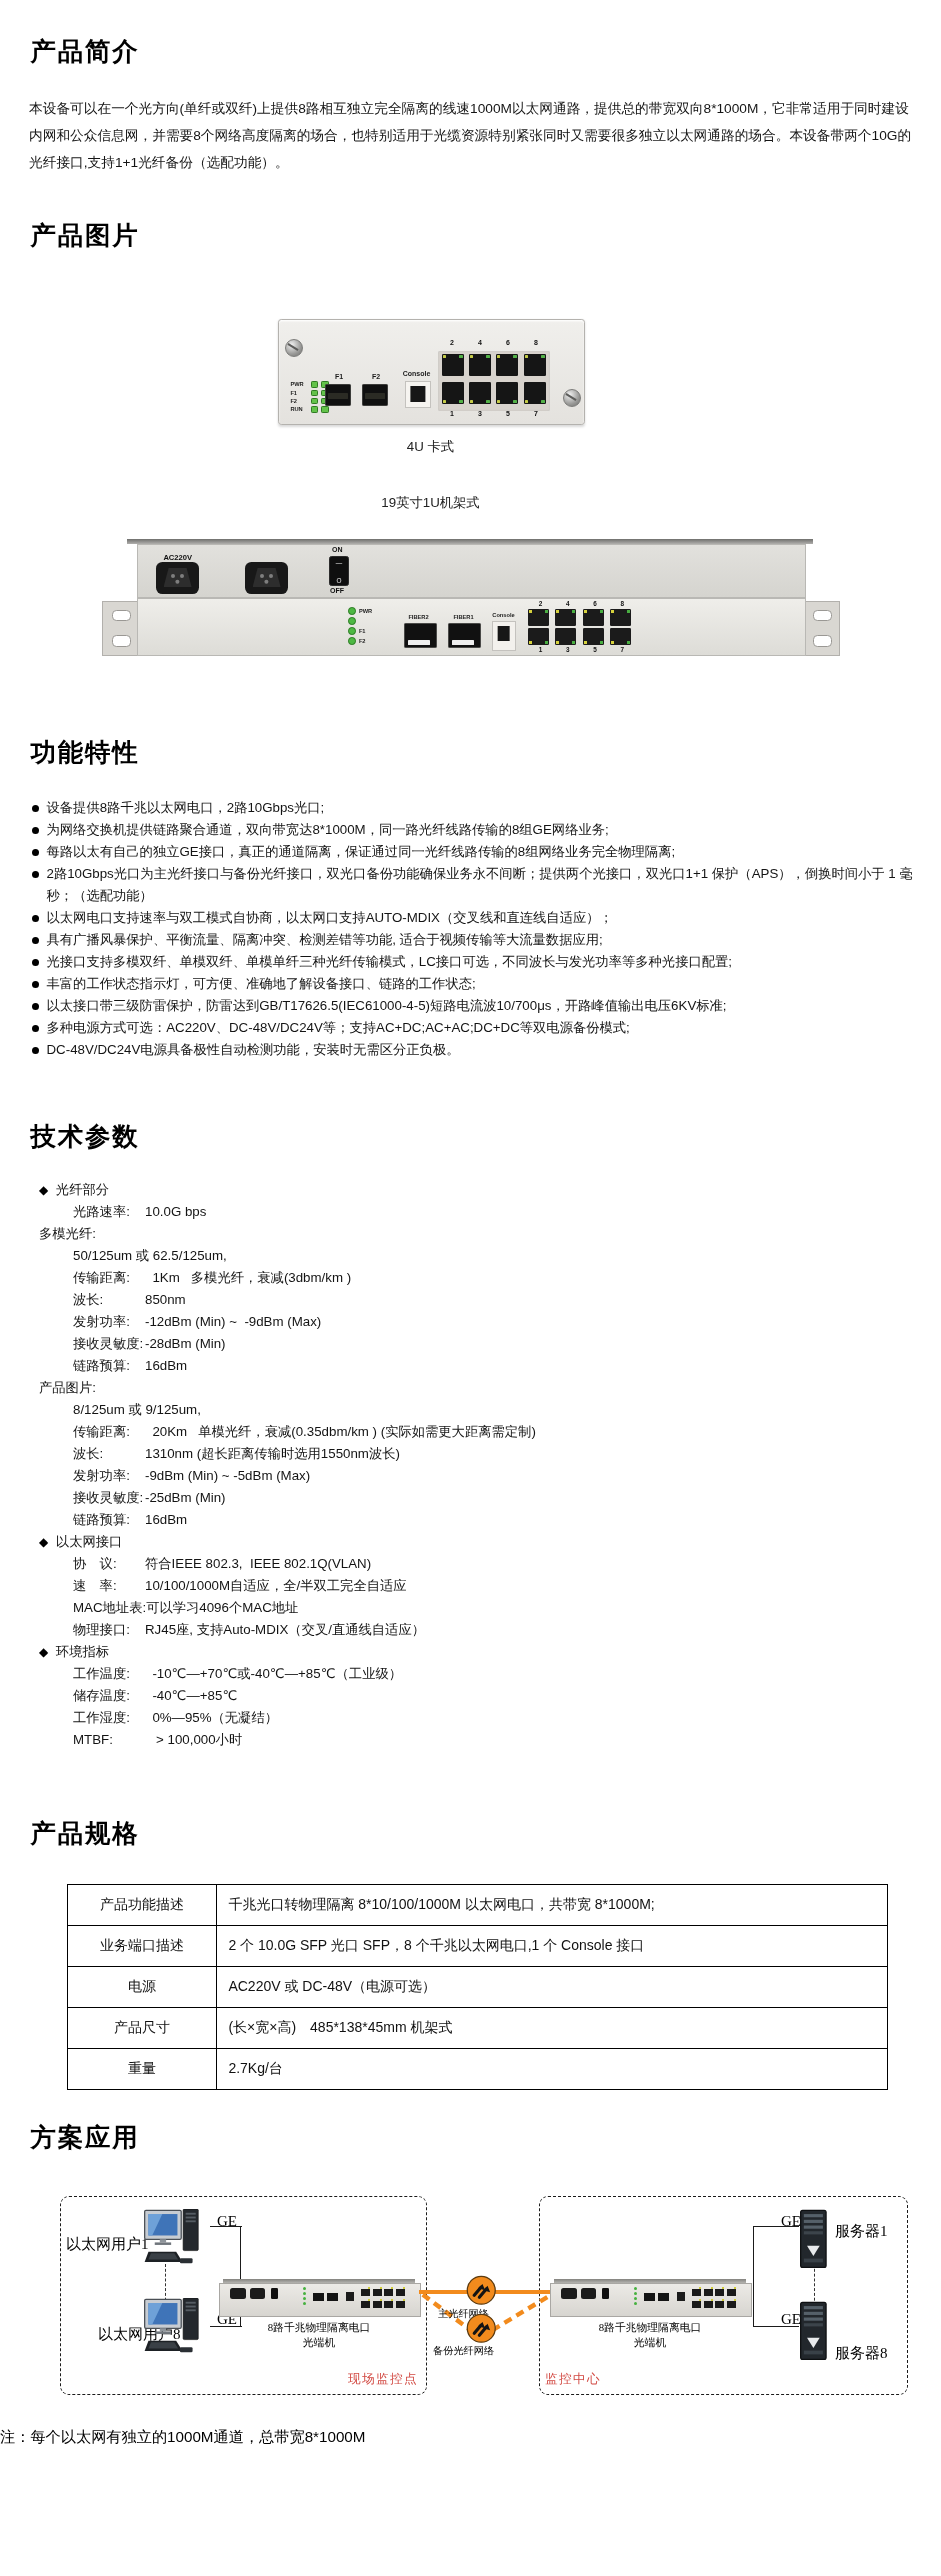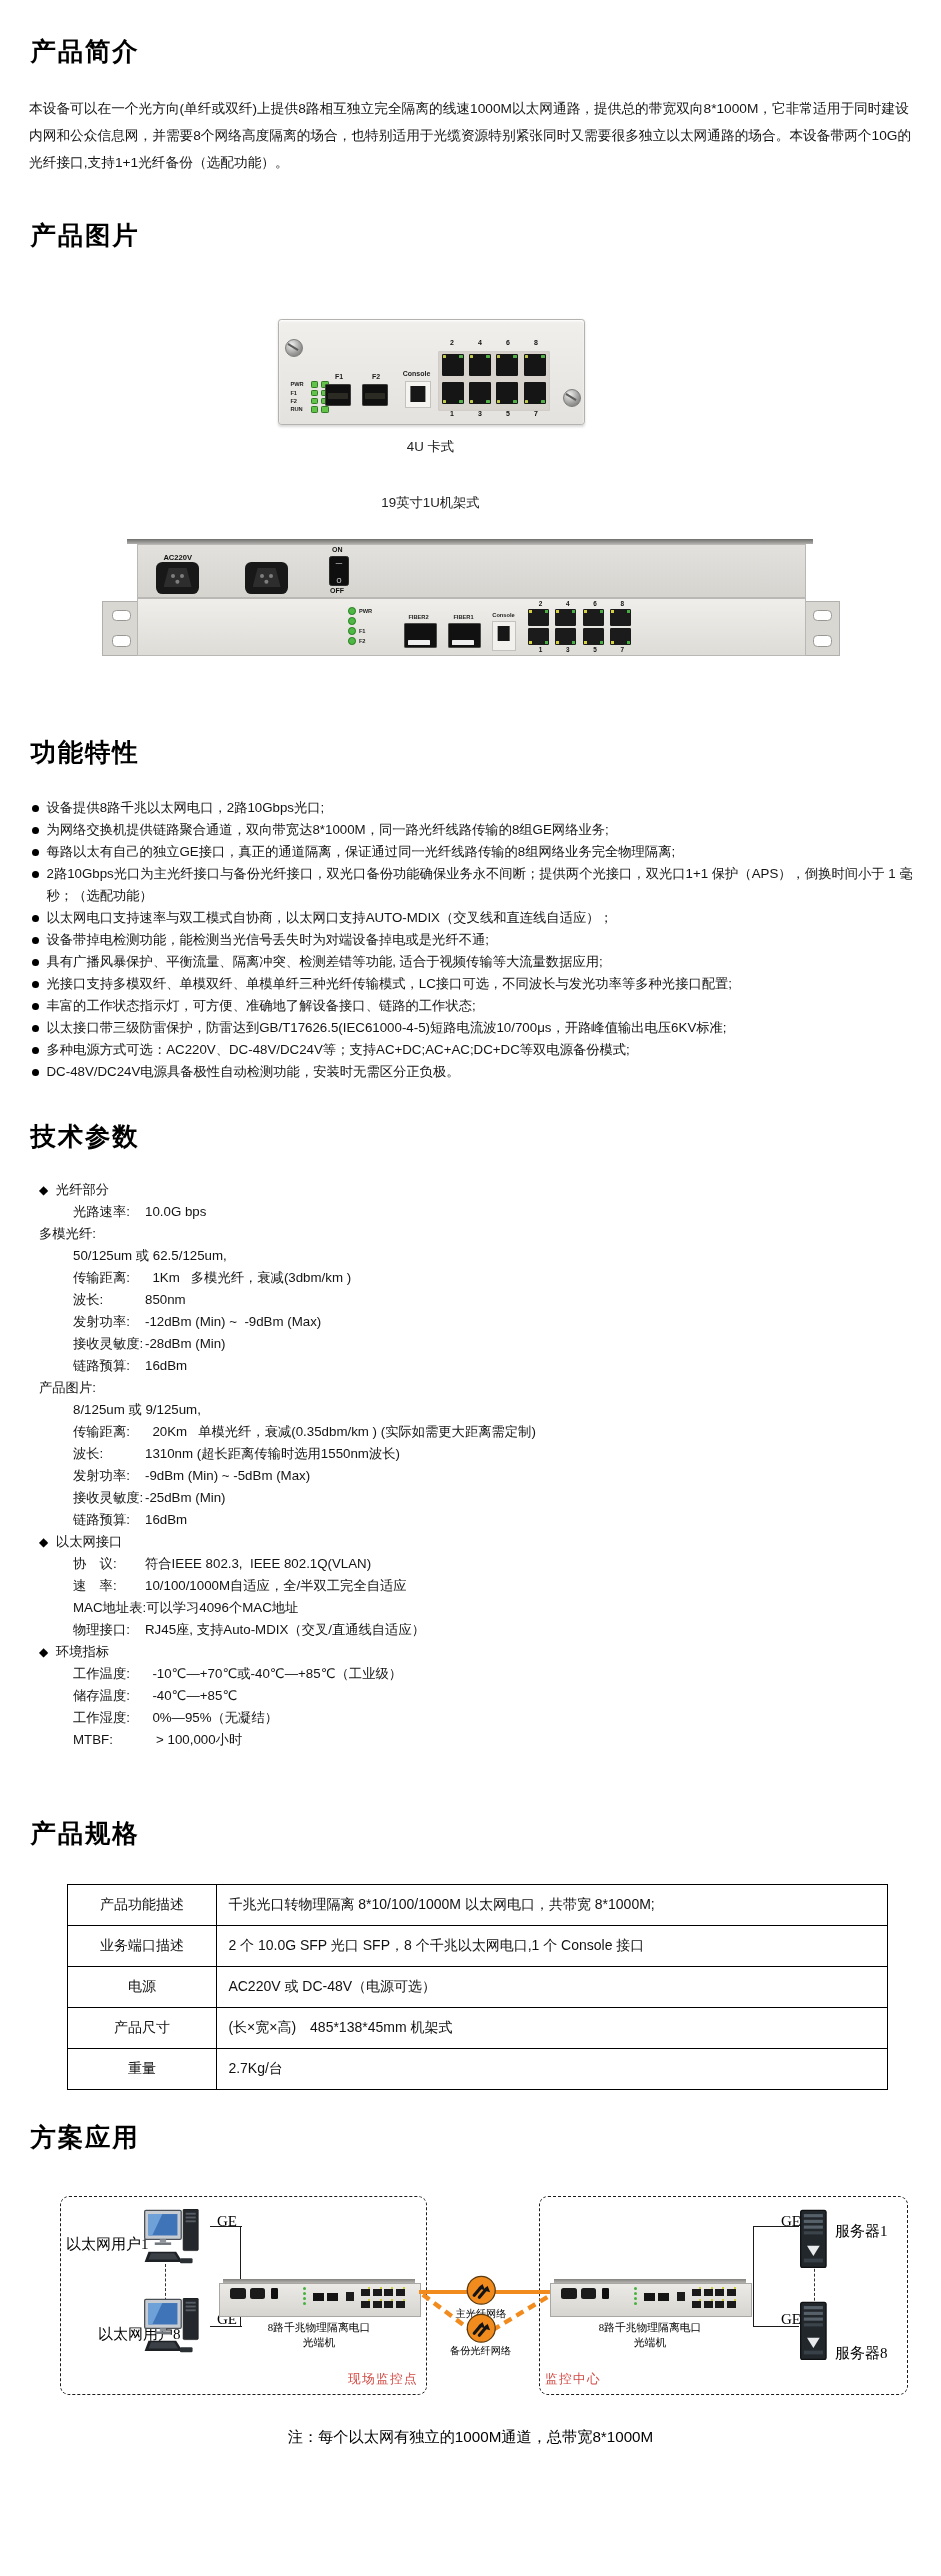--- a/index.html
+++ b/index.html
@@ -105,22 +105,22 @@
                 border:0.6px solid #a9a7a3;}
   .m-sock{position:absolute;top:9px;width:15.2px;height:11.4px;background:#1b1b1b;border-radius:2.5px;}
   .m-sw{position:absolute;left:52px;top:9px;width:7px;height:11.4px;background:#101010;border-radius:1.3px;}
   .m-led{position:absolute;left:84px;width:3.2px;height:3.2px;border-radius:50%;background:#46b13f;}
   .m-sfp{position:absolute;top:14px;width:10.8px;height:8.3px;background:#141414;}
   .m-con{position:absolute;left:127px;top:12.7px;width:7.6px;height:9.5px;background:#1c1c1c;}
   .m-port{position:absolute;width:9px;height:7px;background:#1a1a1a;}
   .m-port:after{content:"";position:absolute;right:0;top:-1.9px;width:2.5px;height:1.9px;background:#d2ce3c;}
   .fiber-line{position:absolute;background:#f28b1d;z-index:3;}
   .fiber-circle{position:absolute;width:30.5px;height:30.5px;z-index:4;}
-  .fiber-lbl{position:absolute;font-size:10.2px;color:#000;text-align:center;z-index:4;}
-  .note{position:absolute;top:2427px;left:0;width:941px;text-align:center;font-size:15.2px;color:#000;
+  .fiber-lbl{position:absolute;font-size:10.2px;color:#000;text-align:left;z-index:4;}
+  .note{position:absolute;top:2427px;left:0;width:941px;text-align:left;font-size:15.2px;color:#000;
         font-family:"Liberation Sans","DejaVu Sans",sans-serif;}
   .icon-svg{position:absolute;z-index:2;}
 </style>
 </head>
 <body>
 
 <div class="page">
 
   <div class="h1" style="left:30.5px;top:36px;">产品简介</div>
   <div class="body-text" style="left:29px;top:95px;width:892px;">本设备可以在一个光方向(单纤或双纤)上提供8路相互独立完全隔离的线速1000M以太网通路，提供总的带宽双向8*1000M，它非常适用于同时建设内网和公众信息网，并需要8个网络高度隔离的场合，也特别适用于光缆资源特别紧张同时又需要很多独立以太网通路的场合。本设备带两个10G的光纤接口,支持1+1光纤备份（选配功能）。</div>
@@ -253,21 +253,20 @@
     </div>
   </div>
 
   <div class="h1" style="left:30.5px;top:737px;">功能特性</div>
   <ul class="feat">
     <li><span class="dot"></span><span>设备提供8路千兆以太网电口，2路10Gbps光口;</span></li>
     <li><span class="dot"></span><span>为网络交换机提供链路聚合通道，双向带宽达8*1000M，同一路光纤线路传输的8组GE网络业务;</span></li>
     <li><span class="dot"></span><span>每路以太有自己的独立GE接口，真正的通道隔离，保证通过同一光纤线路传输的8组网络业务完全物理隔离;</span></li>
     <li><span class="dot"></span><span>2路10Gbps光口为主光纤接口与备份光纤接口，双光口备份功能确保业务永不间断；提供两个光接口，双光口1+1 保护（APS），倒换时间小于 1 毫秒；（选配功能）</span></li>
     <li><span class="dot"></span><span>以太网电口支持速率与双工模式自协商，以太网口支持AUTO-MDIX（交叉线和直连线自适应）；</span></li>
-    <li><span class="dot"></span><span>设备带掉电检测功能，能检测当光信号丢失时为对端设备掉电或是光纤不通;</span></li>
     <li><span class="dot"></span><span>具有广播风暴保护、平衡流量、隔离冲突、检测差错等功能, 适合于视频传输等大流量数据应用;</span></li>
     <li><span class="dot"></span><span>光接口支持多模双纤、单模双纤、单模单纤三种光纤传输模式，LC接口可选，不同波长与发光功率等多种光接口配置;</span></li>
     <li><span class="dot"></span><span>丰富的工作状态指示灯，可方便、准确地了解设备接口、链路的工作状态;</span></li>
     <li><span class="dot"></span><span>以太接口带三级防雷保护，防雷达到GB/T17626.5(IEC61000-4-5)短路电流波10/700μs，开路峰值输出电压6KV标准;</span></li>
     <li><span class="dot"></span><span>多种电源方式可选：AC220V、DC-48V/DC24V等；支持AC+DC;AC+AC;DC+DC等双电源备份模式;</span></li>
     <li><span class="dot"></span><span>DC-48V/DC24V电源具备极性自动检测功能，安装时无需区分正负极。</span></li>
   </ul>
 
   <div class="h1" style="left:30.5px;top:1121px;">技术参数</div>
   <div class="tech">

